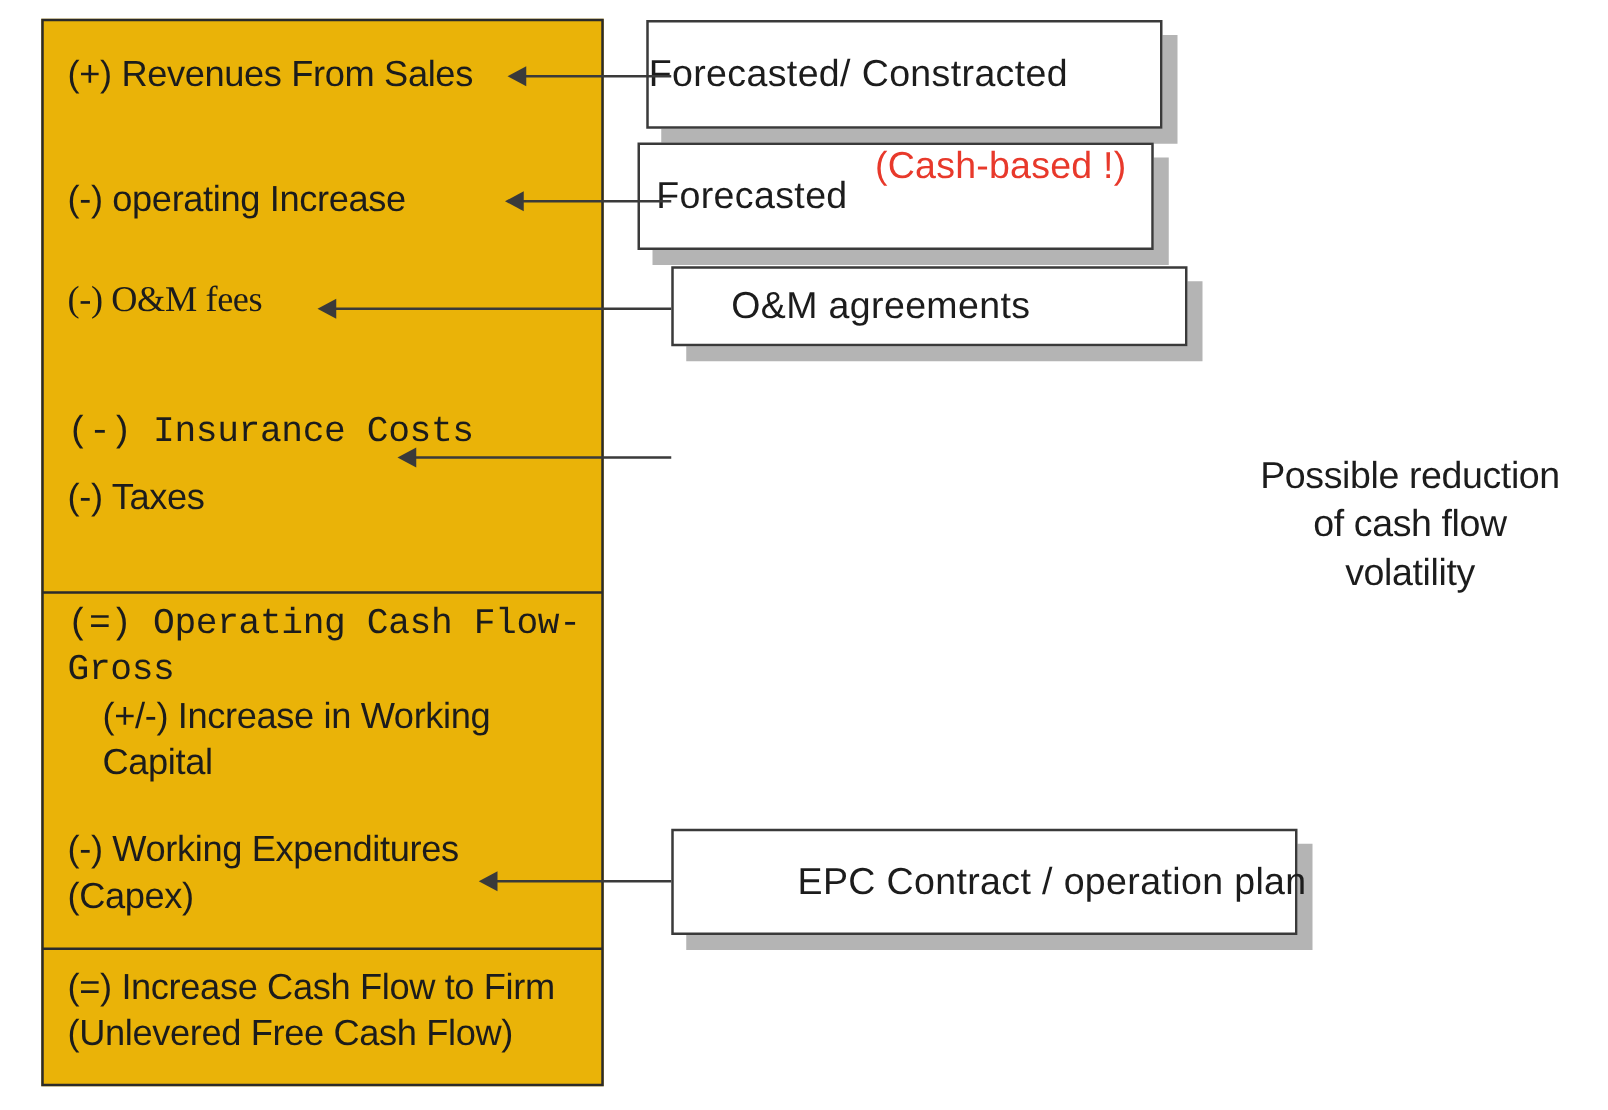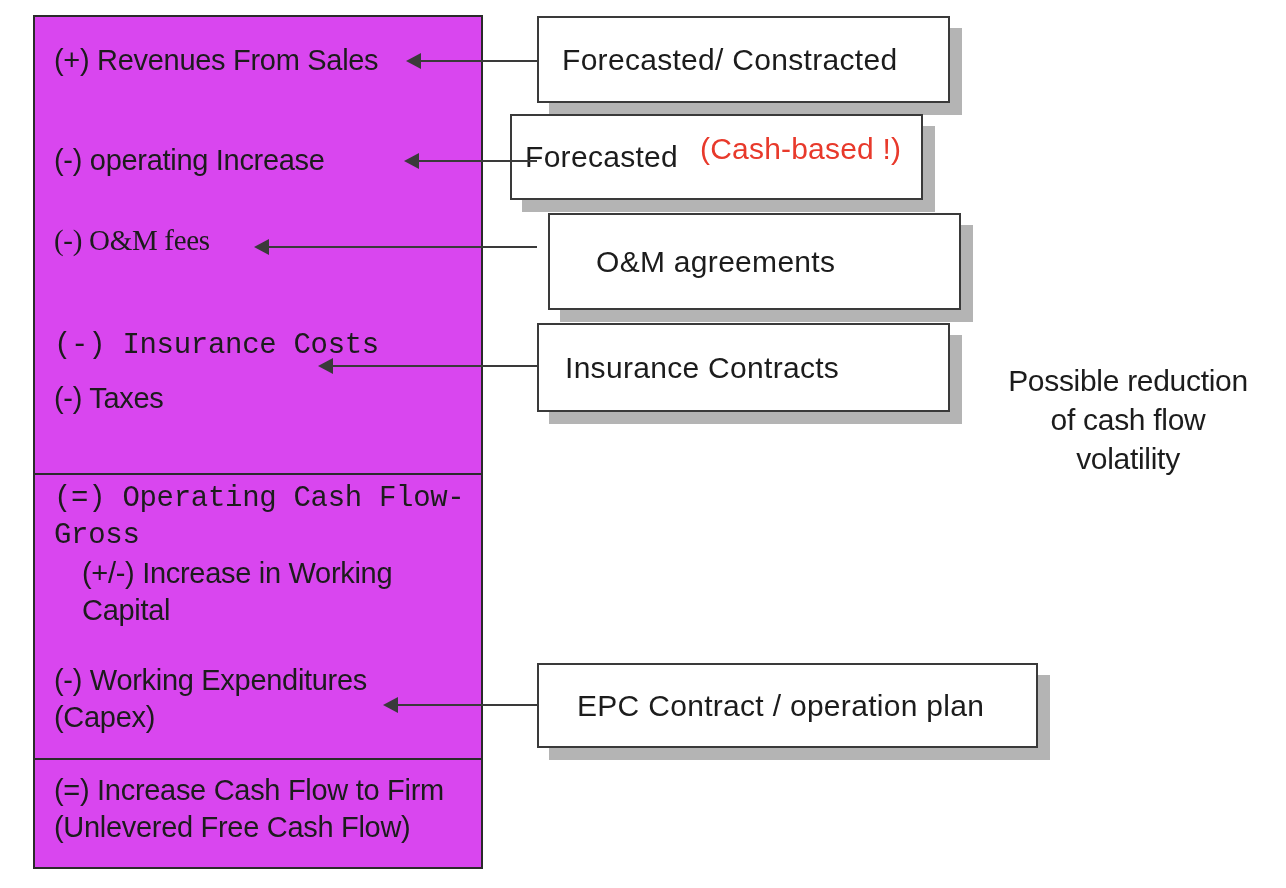--- a/index.html
+++ b/index.html
@@ -14,21 +14,21 @@
     overflow: hidden;
     color: #1c1c1c;
   }
 
   
   .cf-panel {
     position: absolute;
     left: 33px; top: 15px;
     width: 450px; height: 854px;
     border: 2px solid #2b2b2b;
-    background: #d946ef;
+    background: #eab308;
   }
   .cf-item {
     position: absolute;
     left: 19px;
     font-size: 29px;
     line-height: 37px;
     letter-spacing: -0.3px;
     color: #1c1c1c;
     white-space: pre-line;
   }
@@ -47,36 +47,35 @@
     border: 2px solid #3a3a3a;
     box-shadow: 12px 12px 0 0 #b4b4b4;
     display: flex;
     align-items: center;
     font-size: 30px;
     letter-spacing: 0.3px;
     color: #1c1c1c;
   }
   .src-box .label { white-space: nowrap; }
 
-  #box-forecast-contract { left: 537px; top: 16px;  width: 413px; height: 87px; padding-left: 23px; }
+  #box-forecast-contract { left: 517px; top: 16px;  width: 413px; height: 87px; }
   #box-forecasted        { left: 510px; top: 114px; width: 413px; height: 86px; padding-left: 13px; }
-  #box-om-agreements     { left: 548px; top: 213px; width: 413px; height: 97px; padding-left: 46px; }
+  #box-om-agreements     { left: 537px; top: 213px; width: 413px; height: 64px; padding-left: 46px; }
   #box-insurance         { left: 537px; top: 323px; width: 413px; height: 89px; padding-left: 26px; }
-  #box-epc               { left: 537px; top: 663px; width: 501px; height: 85px; padding-left: 38px; }
+  #box-epc               { left: 537px; top: 663px; width: 501px; height: 85px; padding-left: 99px; }
 
   
   .cash-based-note {
     position: absolute;
     left: 700px; top: 116px;
     font-size: 30px;
     color: #e8392b;
     letter-spacing: 0.2px;
     white-space: nowrap;
     z-index: 5;
-    margin-top: 16px;
   }
   .side-note {
     position: absolute;
     left: 968px; top: 361px;
     width: 320px;
     text-align: center;
     font-size: 30px;
     line-height: 39px;
     letter-spacing: -0.3px;
     color: #1c1c1c;
@@ -136,23 +135,20 @@
   </div>
 
   <div class="src-box" id="box-forecasted">
     <span class="label">Forecasted</span>
   </div>
 
   <div class="src-box" id="box-om-agreements">
     <span class="label">O&amp;M agreements</span>
   </div>
 
-  <div class="src-box" id="box-insurance">
-    <span class="label">Insurance Contracts</span>
-  </div>
 
   <div class="src-box" id="box-epc">
     <span class="label">EPC Contract / operation plan</span>
   </div>
 
   <div class="cash-based-note">(Cash-based !)</div>
 
   <div class="side-note">Possible reduction
 of cash flow
 volatility</div>

